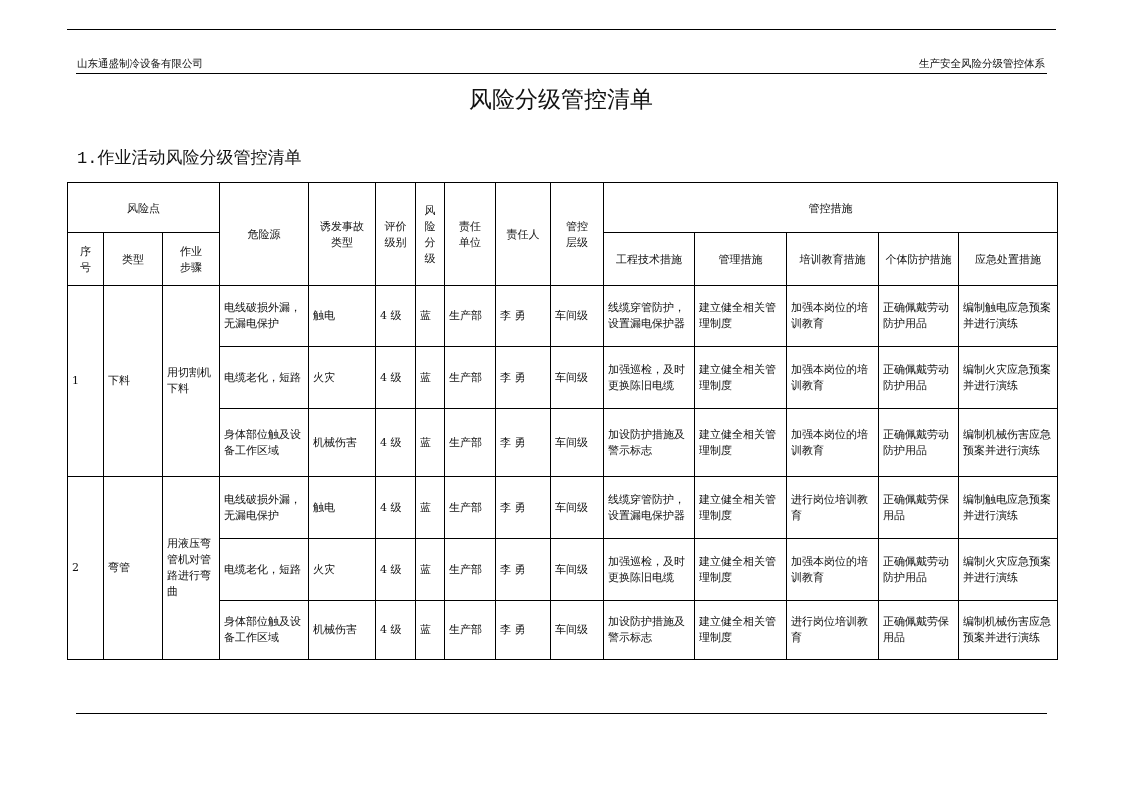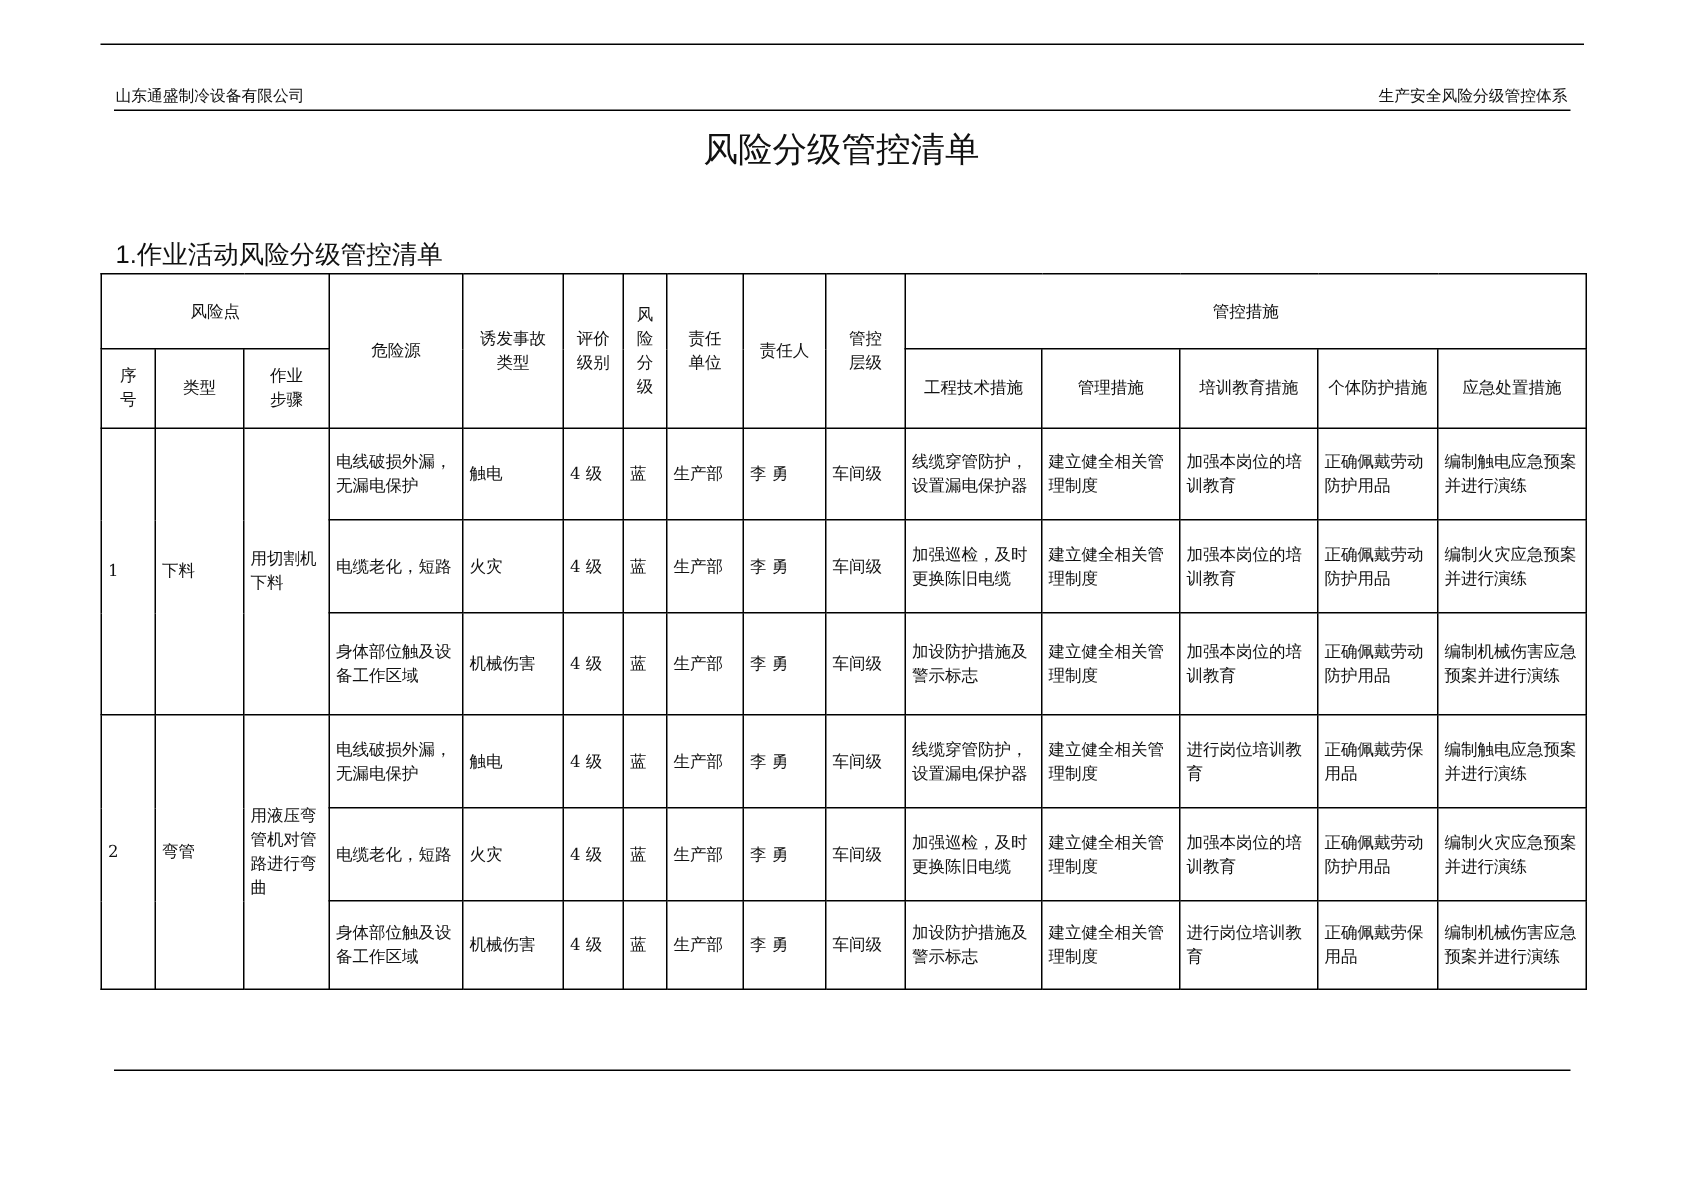--- a/index.html
+++ b/index.html
@@ -6,22 +6,22 @@
   body { width: 1122px; height: 793px; position: relative; overflow: hidden;
          font-family: "DejaVu Sans", "Liberation Sans", sans-serif; color: #111; }
   .rule { position: absolute; height: 0; border-top: 1px solid #000; }
   .top-rule { left: 67px; top: 29px; width: 989px; }
   .header-rule { left: 76px; top: 73px; width: 971px; }
   .footer-rule { left: 76px; top: 713px; width: 971px; }
   .hdr-left { position: absolute; left: 77px; top: 57px; font-size: 10.5px; }
   .hdr-right { position: absolute; right: 77px; top: 57px; font-size: 10.5px; margin-left: 23px; }
   .doc-title { position: absolute; left: 0; width: 1122px; top: 84px; text-align: center;
                font-family: "DejaVu Serif", "Liberation Serif", serif; font-size: 23px; }
-  .section-title { position: absolute; left: 77px; top: 158px;
-               font-family: Liberation Sans, sans-serif; font-size: 17px; }
+  .section-title { position: absolute; left: 77px; top: 146px;
+               font-family: Liberation Mono, monospace; font-size: 17px; }
   table.grid { position: absolute; left: 67px; top: 182px; border-collapse: collapse;
                table-layout: fixed; width: 990px; }
   table.grid td, table.grid th { border: 1px solid #000; padding: 0 4px; font-weight: normal;
                font-size: 11px; line-height: 16px; vertical-align: middle; overflow: hidden; }
   table.grid th { text-align: center; font-family: Liberation Serif, serif; }
   table.grid td { font-family: "DejaVu Serif", "Liberation Serif", serif; text-align: left; }
   td.c { text-align: right; }
   tr.h1 { height: 50px; }
   tr.h2 { height: 53px; }
   tr.r-a { height: 61px; }

